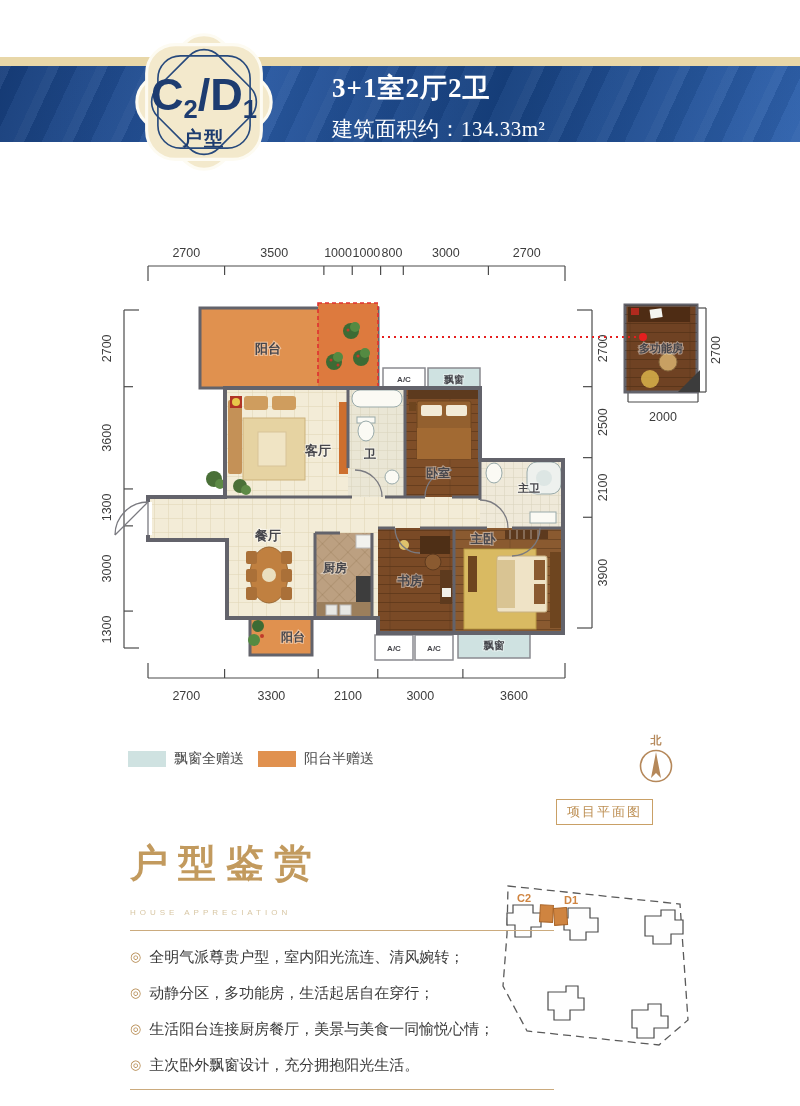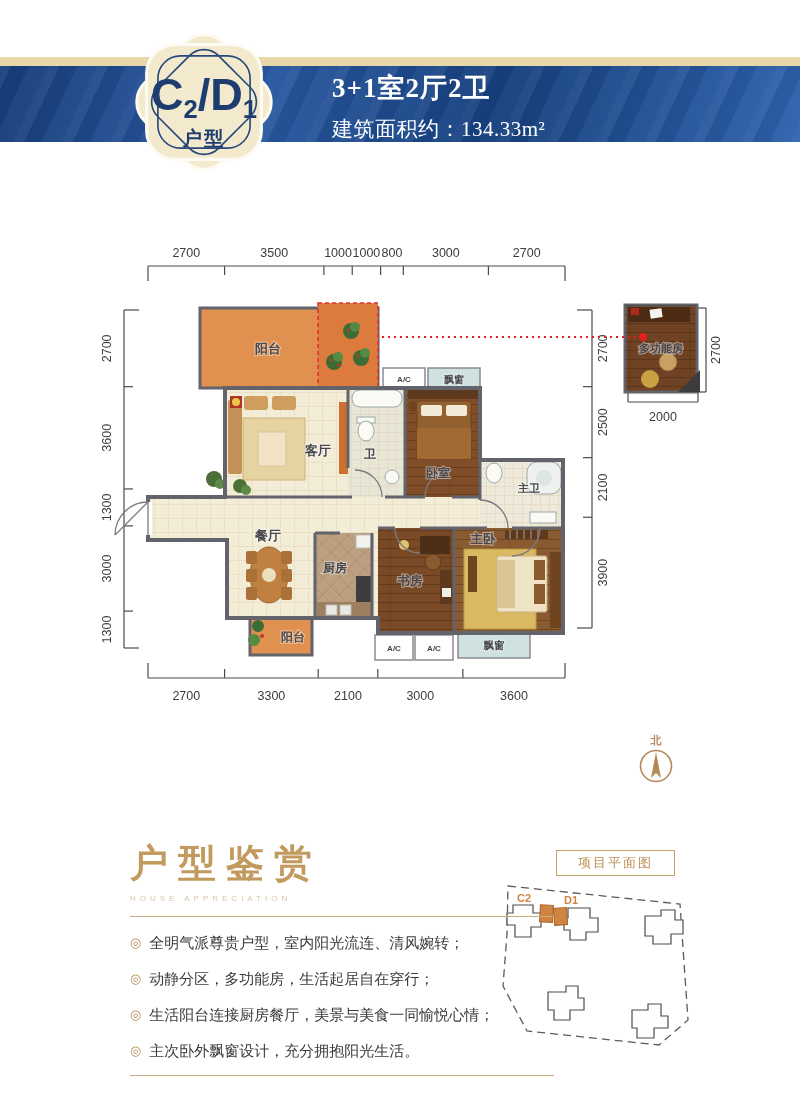--- a/index.html
+++ b/index.html
@@ -19,30 +19,30 @@
   svg.plan{position:absolute;left:0;top:0;}
   svg text{font-family:"Liberation Sans",sans-serif;}
   .roomlabel{font-weight:bold;fill:#46464c;paint-order:stroke;stroke:rgba(255,255,255,0.45);stroke-width:2px;}
   
   .legend{position:absolute;left:128px;top:750px;display:flex;align-items:center;gap:14px;
           font-size:14px;color:#4a4a4a;}
   .legend .item{display:flex;align-items:center;gap:8px;}
   
   .apprec{position:absolute;left:130px;top:838px;width:424px;}
   .ap-title{font-size:38px;color:#c29a5e;font-weight:bold;letter-spacing:10px;}
-  .ap-sub{font-size:8px;color:#d8c7a5;letter-spacing:4px;margin-top:5px;}
+  .ap-sub{font-size:8px;color:#d8c7a5;letter-spacing:4px;margin-top:19px;}
   .ap-hr{height:1px;background:#cbab7e;margin-top:13px;}
   .ap-list{list-style:none;margin:6px 0 0 0;padding:0;}
   .ap-list li{display:flex;align-items:flex-start;gap:8px;font-size:15px;color:#3a3a3a;
               line-height:21px;margin-top:15px;}
   .ap-list .dot{color:#b58a50;font-size:13px;line-height:21px;}
   .ap-hr2{height:1px;background:#cbab7e;margin-top:14px;}
   
-  .siteplan-title{position:absolute;left:556px;top:850px;border:1px solid #c9a066;color:#bd8f53;
-                  font-size:13px;padding:3px 21px;letter-spacing:2px;background:#fff;}
+  .siteplan-title{position:absolute;left:556px;top:799px;border:1px solid #c9a066;color:#bd8f53;
+                  font-size:13px;padding:3px 10px;letter-spacing:2px;background:#fff;}
 </style>
 </head>
 <body>
 
 <div class="page">
 
   <div class="banner-strip"></div>
   <div class="banner-band"></div>
   <div class="band-text">
     <div class="t1">3+1室2厅2卫</div>
@@ -356,20 +356,34 @@
       </g>
       <g>
         <rect x="540" y="905" width="13" height="17" fill="#cf8440" stroke="#a86428" transform="rotate(3 546 913)"></rect>
         <rect x="554" y="908" width="13" height="17" fill="#cf8440" stroke="#a86428" transform="rotate(-4 560 916)"></rect>
       </g>
       <text x="524" y="902" text-anchor="middle" font-size="11" font-weight="bold" fill="#cf8440">C2</text>
       <text x="571" y="904" text-anchor="middle" font-size="11" font-weight="bold" fill="#cf8440">D1</text>
     </g>
   </svg>
 
+  <div class="legend">
+    <div class="item">
+      <svg width="38" height="16">
+        <rect width="38" height="16" fill="#cfe2e1"></rect>
+      </svg>
+      <span>飘窗全赠送</span>
+    </div>
+    <div class="item">
+      <svg width="38" height="16">
+        <rect width="38" height="16" fill="#e0914f"></rect>
+      </svg>
+      <span>阳台半赠送</span>
+    </div>
+  </div>
 
   <div class="apprec">
     <div class="ap-title">户型鉴赏</div>
     <div class="ap-sub">HOUSE APPRECIATION</div>
     <div class="ap-hr"></div>
     <ul class="ap-list">
       <li>
           <span class="dot">◎</span>
           <span>全明气派尊贵户型，室内阳光流连、清风婉转；</span>
         </li>

